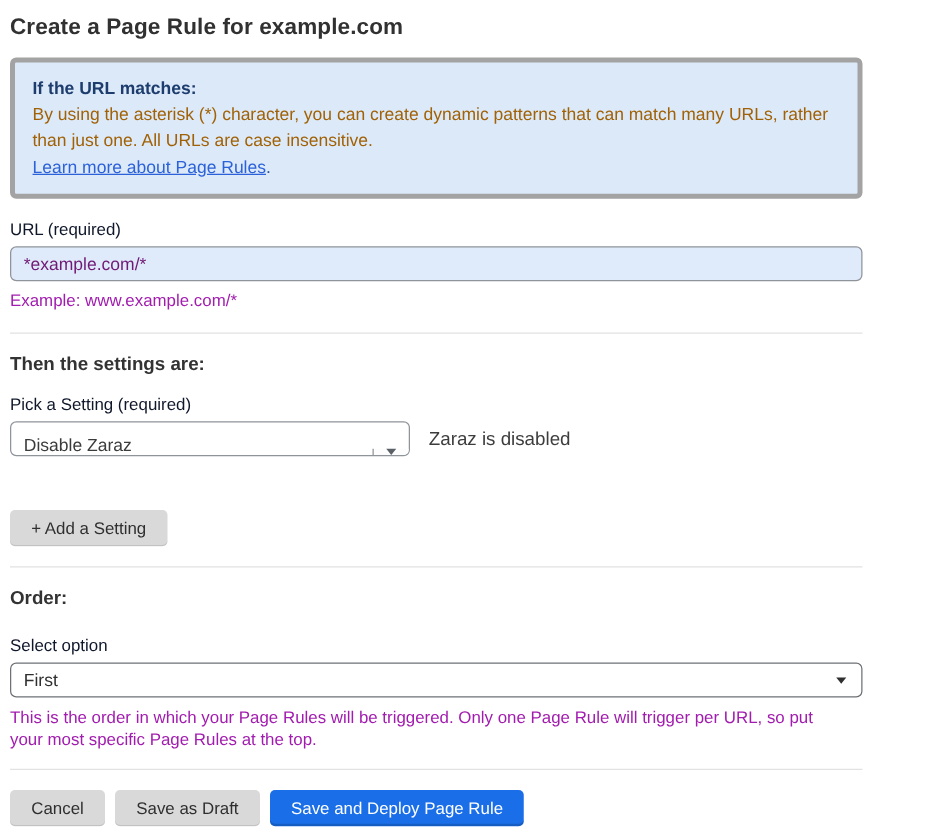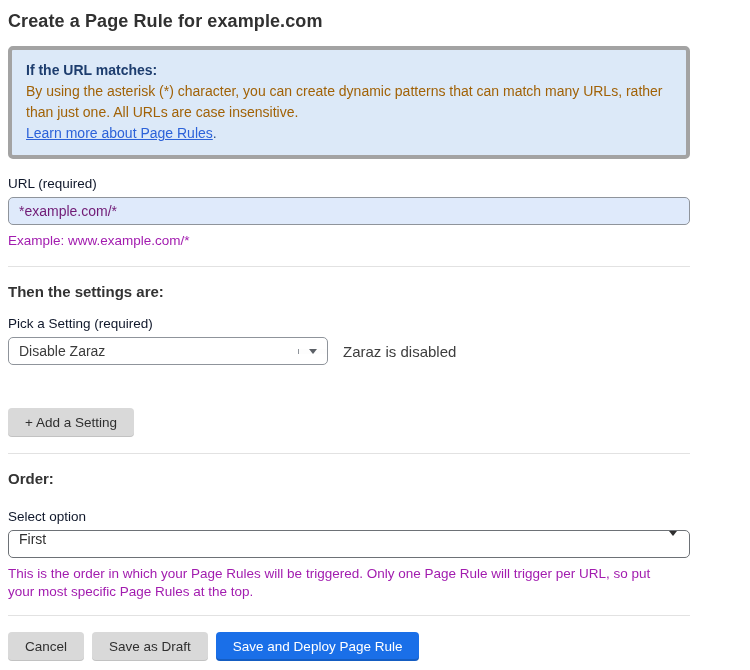--- a/index.html
+++ b/index.html
@@ -80,21 +80,21 @@
     color: #333333;
     margin: 20px 0 0 0;
   }
   .setting-row {
     display: flex;
     align-items: center;
     margin-top: 6px;
   }
   .dropdown {
     display: flex;
-    align-items: center;
+    align-items: flex-end;
     width: 320px;
     height: 28px;
     background: #ffffff;
     border: 1px solid #8f949b;
     border-radius: 5px;
     overflow: hidden;
     cursor: pointer;
   }
   .dropdown-value {
     flex: 1;
@@ -140,20 +140,21 @@
     box-shadow: inset 0 -1px 0 rgba(0,0,0,0.10);
   }
   .btn-blue {
     background: #1a6fe8;
     color: #ffffff;
     box-shadow: inset 0 -2px 0 rgba(0,0,0,0.16);
   }
   .add-setting-btn { margin-top: 43px; }
   .select-box {
     display: flex;
+    align-items: center;
     justify-content: space-between;
     width: 682px;
     height: 28px;
     background: #ffffff;
     border: 1px solid #6d7176;
     border-radius: 5px;
     padding: 0 12px 0 10px;
     font-size: 14px;
     color: #2f2f2f;
     cursor: pointer;

